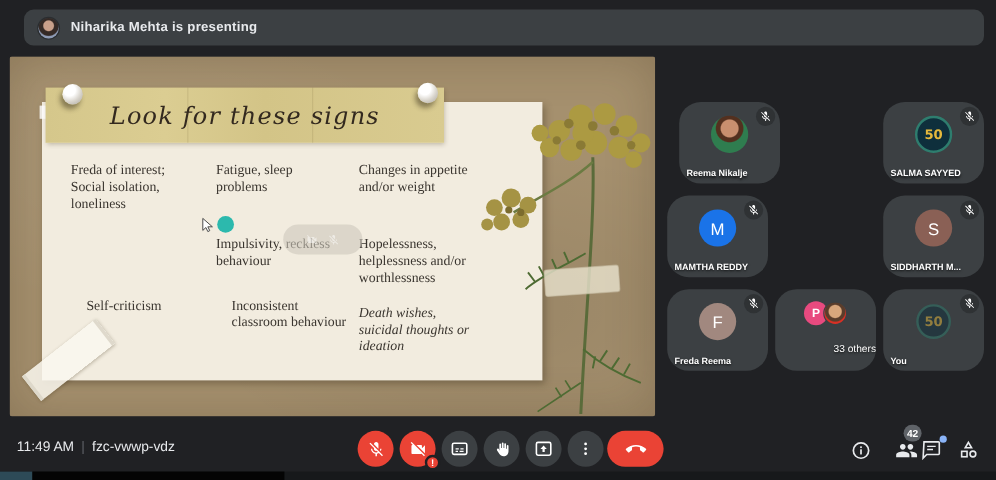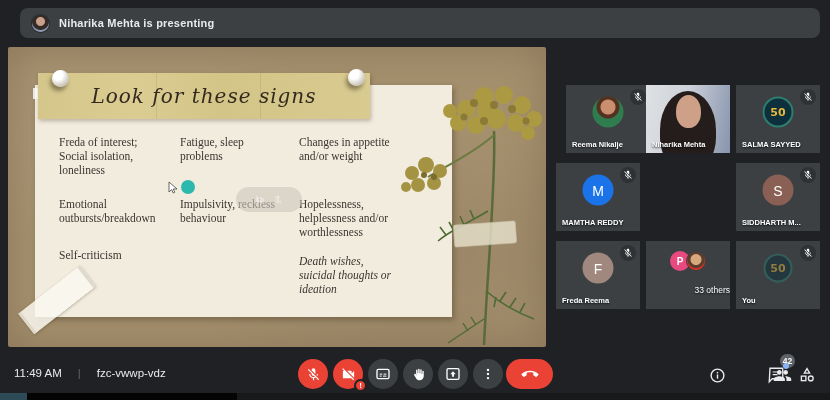--- a/index.html
+++ b/index.html
@@ -31,34 +31,34 @@
   .title-banner:after  { content:""; position:absolute; left:222px; top:0; width:1px; height:100%; background:rgba(90,70,30,.12); }
   .slide-title { font-family:"DejaVu Serif", serif; font-style:italic; font-size:20px; color:#33291f; letter-spacing:1px; }
   .pushpin { position:absolute; width:17px; height:17px; border-radius:50%;
     background:radial-gradient(circle at 35% 30%, #ffffff 0 30%, #d8d4cc 60%, #a8a49c 100%);
     box-shadow:-2px 4px 4px rgba(40,30,15,.45); }
   .pin-left { left:44px; top:23px; } .pin-right { left:340px; top:22px; }
 
   .cell { position:absolute; font-family:"Liberation Serif", serif; font-size:11.5px; line-height:14px;
     color:#3a352f; white-space:pre-line; }
   .c1 { left:51px; width:112px; } .c2 { left:172px; width:116px; } .c3 { left:291px; width:126px; }
-  .r1 { top:88px; } .r2 { top:150px; } .r3 { top:201px; } .r3b { top:207px;font-style:italic; }
+  .r1 { top:88px; } .r2 { top:150px; } .r3 { top:201px;margin-left:13px; } .r3b { top:207px;font-style:italic; }
 
   .laser-dot { position:absolute; left:173px; top:133px; width:14px; height:14px; border-radius:50%; }
   .cursor-arrow { position:absolute; left:160px; top:134px; }
   .fade-toast { position:absolute; left:228px; top:140px; width:66px; height:25px; border-radius:13px;
     background:rgba(205,200,188,.6); display:flex; align-items:center; justify-content:center; gap:8px;
     color:rgba(255,255,255,.55); font-size:10px; }
   .tape-corner { position:absolute; left:10px; top:240px; width:78px; height:26px;
     background:rgba(250,248,240,.85); transform:rotate(-38deg); box-shadow:0 1px 3px rgba(60,45,20,.3);
     border-left:3px solid rgba(220,214,200,.9); border-right:3px solid rgba(220,214,200,.9); }
   .flower { position:absolute; left:368px; top:14px; }
 
   
-  .tile { position:absolute; width:84px; height:68px; background:#3c4043; border-radius:0; overflow:hidden; }
+  .tile { position:absolute; width:84px; height:68px; background:#3c4043; border-radius:18px; overflow:hidden; }
   .t0 { left:566px; top:85px; }  .t1 { left:646px; top:85px; }  .t2 { left:736px; top:85px; }
   .t3 { left:556px; top:163px; } .t4 { left:646px; top:163px; } .t5 { left:736px; top:163px; }
   .t6 { left:556px; top:241px; } .t7 { left:646px; top:241px; } .t8 { left:736px; top:241px; }
   .tile-name { position:absolute; left:6px; bottom:4px; color:#fff; font-size:7.5px; font-weight:bold;
     text-shadow:0 1px 2px rgba(0,0,0,.8); white-space:nowrap; }
   .tile-name.center { left:0; right:0; text-align:right; font-weight:normal; font-size:8.5px; }
   .tile-mic { position:absolute; top:4px; right:4px; width:16px; height:16px; border-radius:50%;
     background:rgba(32,33,36,.45); display:flex; align-items:center; justify-content:center; }
   .avatar { position:absolute; left:50%; top:27px; transform:translate(-50%,-50%);
     width:31px; height:31px; border-radius:50%; display:flex; align-items:center; justify-content:center;
@@ -70,21 +70,21 @@
   
   .video-bg { position:absolute; inset:0; background:linear-gradient(100deg,#dfe1e3 0%,#cdd2da 45%,#8794ad 100%); }
   .hair { position:absolute; left:14px; top:6px; width:56px; height:78px; border-radius:50% 50% 40% 40%; background:#241d1b; }
   .face { position:absolute; left:30px; top:10px; width:25px; height:33px; border-radius:50% 50% 46% 46%; background:#cda087; }
   .group-avatars { position:absolute; left:0; right:0; top:10px; display:flex; justify-content:center; }
   .mini-av { width:20px; height:20px; border-radius:50%; display:flex; align-items:center; justify-content:center;
     color:#fff; font-size:10px; font-weight:bold; }
   .mini-av.photo { margin-left:-4px; background:radial-gradient(circle at 50% 42%, #d9a77c 0 5px, #5a3d2b 6px 8px, #d93025 9px); border:1px solid #3c4043; }
 
   
-  .statusbar { position:absolute; left:14px; top:367px; color:#e8eaed; font-size:11.5px; display:flex; gap:16px; align-items:center; }
+  .statusbar { position:absolute; left:14px; top:367px; color:#e8eaed; font-size:11.5px; display:flex; gap:6px; align-items:center; }
   .statusbar .sep { color:#5f6368; }
   .ctl { position:absolute; top:359px; width:30px; height:30px; border-radius:50%; background:#3c4043;
     display:flex; align-items:center; justify-content:center; border:none; cursor:pointer; }
   .ctl.red { background:#ea4335; }
   .ctl.end { width:47px; border-radius:16px; background:#ea4335; }
   .err-badge { position:absolute; right:-4px; bottom:-3px; width:13px; height:13px; border-radius:50%;
     background:#ea4335; border:2px solid #202124; color:#fff; font-size:8px; font-weight:bold;
     display:flex; align-items:center; justify-content:center; }
   .panelbtn { position:absolute; top:363px; width:24px; height:24px; background:none; border:none;
     display:flex; align-items:center; justify-content:center; cursor:pointer; }
@@ -117,28 +117,28 @@
     <span class="pushpin pin-left"></span>
     <span class="pushpin pin-right"></span>
 
     <div class="cell c1 r1">Freda of interest;
 Social isolation,
 loneliness</div>
     <div class="cell c2 r1">Fatigue, sleep
 problems</div>
     <div class="cell c3 r1">Changes in appetite
 and/or weight</div>
-    <div class="cell c1 r2">Emotional
-outbursts/breakdown</div>
     <div class="cell c3 r2">Hopelessness,
 helplessness and/or
 worthlessness</div>
     <div class="cell c2 r2">Impulsivity, reckless
 behaviour</div>
     <div class="cell c1 r3">Self-criticism</div>
+    <div class="cell c2 r3">Inconsistent
+classroom behaviour</div>
     <div class="cell c3 r3b">Death wishes,
 suicidal thoughts or
 ideation</div>
 
     <span class="laser-dot" style="background-color: rgb(44, 185, 173);"></span>
     <svg class="cursor-arrow" width="10" height="13" viewBox="0 0 10 13">
       <path d="M1 1 L1 11 L3.6 8.6 L5.2 12 L6.8 11.2 L5.2 8 L9 8 Z" fill="#fff" stroke="#444" stroke-width="0.8"></path>
     </svg>
     <div class="fade-toast">
       <svg width="10" height="10" viewBox="0 0 24 24">
@@ -197,27 +197,20 @@
   <div class="tile t0">
     <span class="avatar" style="background:radial-gradient(circle at 50% 34%, #c98f6f 0 7px, #53301f 8px 11px, #2f7d4f 12px);"></span>
     <span class="tile-mic">
         <svg width="10" height="10" viewBox="0 0 24 24">
           <path d="M19 11h-1.7c0 .74-.16 1.43-.43 2.05l1.23 1.23c.56-.98.9-2.09.9-3.28zm-4.02.17c0-.06.02-.11.02-.17V5c0-1.66-1.34-3-3-3S9 3.34 9 5v.18l5.98 5.99zM4.27 3 3 4.27l6.01 6.01V11c0 1.66 1.33 3 2.99 3 .22 0 .44-.03.65-.08l1.66 1.66c-.71.33-1.5.52-2.31.52-2.76 0-5.3-2.1-5.3-5.1H5c0 3.41 2.72 6.23 6 6.72V21h2v-3.28c.91-.13 1.77-.45 2.54-.9L19.73 21 21 19.73 4.27 3z" fill="#fff"></path>
         </svg>
       </span>
     <span class="tile-name">Reema Nikalje</span>
   </div>
 
-  <div class="tile t1">
-    <div class="video-bg">
-      <div class="hair"></div>
-      <div class="face"></div>
-    </div>
-    <span class="tile-name">Niharika Mehta</span>
-  </div>
 
   <div class="tile t2">
     <span class="avatar logo50">50</span>
     <span class="tile-mic">
         <svg width="10" height="10" viewBox="0 0 24 24">
           <path d="M19 11h-1.7c0 .74-.16 1.43-.43 2.05l1.23 1.23c.56-.98.9-2.09.9-3.28zm-4.02.17c0-.06.02-.11.02-.17V5c0-1.66-1.34-3-3-3S9 3.34 9 5v.18l5.98 5.99zM4.27 3 3 4.27l6.01 6.01V11c0 1.66 1.33 3 2.99 3 .22 0 .44-.03.65-.08l1.66 1.66c-.71.33-1.5.52-2.31.52-2.76 0-5.3-2.1-5.3-5.1H5c0 3.41 2.72 6.23 6 6.72V21h2v-3.28c.91-.13 1.77-.45 2.54-.9L19.73 21 21 19.73 4.27 3z" fill="#fff"></path>
         </svg>
       </span>
     <span class="tile-name">SALMA SAYYED</span>
   </div>
@@ -318,21 +311,21 @@
       </svg>
   </button>
 
   <button class="panelbtn" style="left:705px;">
     <svg width="17" height="17" viewBox="0 0 24 24">
         <circle cx="12" cy="12" r="9" fill="none" stroke="#e8eaed" stroke-width="2"></circle>
         <rect x="11" y="10.5" width="2" height="6" fill="#e8eaed"></rect>
         <rect x="11" y="7" width="2" height="2" fill="#e8eaed"></rect>
       </svg>
   </button>
-  <button class="panelbtn" style="left:770px;">
+  <button class="panelbtn" style="left:743px;">
     <svg width="19" height="19" viewBox="0 0 24 24">
         <path d="M16 11c1.66 0 2.99-1.34 2.99-3S17.66 5 16 5c-1.66 0-3 1.34-3 3s1.34 3 3 3zm-8 0c1.66 0 2.99-1.34 2.99-3S9.66 5 8 5C6.34 5 5 6.34 5 8s1.34 3 3 3zm0 2c-2.33 0-7 1.17-7 3.5V19h14v-2.5c0-2.33-4.67-3.5-7-3.5zm8 0c-.29 0-.62.02-.97.05 1.16.84 1.97 1.97 1.97 3.45V19h6v-2.5c0-2.33-4.67-3.5-7-3.5z" fill="#e8eaed"></path>
       </svg>
     <span class="count-badge">42</span>
   </button>
   <button class="panelbtn" style="left:764px;">
     <svg width="18" height="18" viewBox="0 0 24 24">
         <path d="M4 3h16c.55 0 1 .45 1 1v12c0 .55-.45 1-1 1H7l-4 4z" fill="none" stroke="#e8eaed" stroke-width="1.8"></path>
         <path d="M7.5 8h9.5 M7.5 11.5h6.5" stroke="#e8eaed" stroke-width="1.6"></path>
       </svg>

